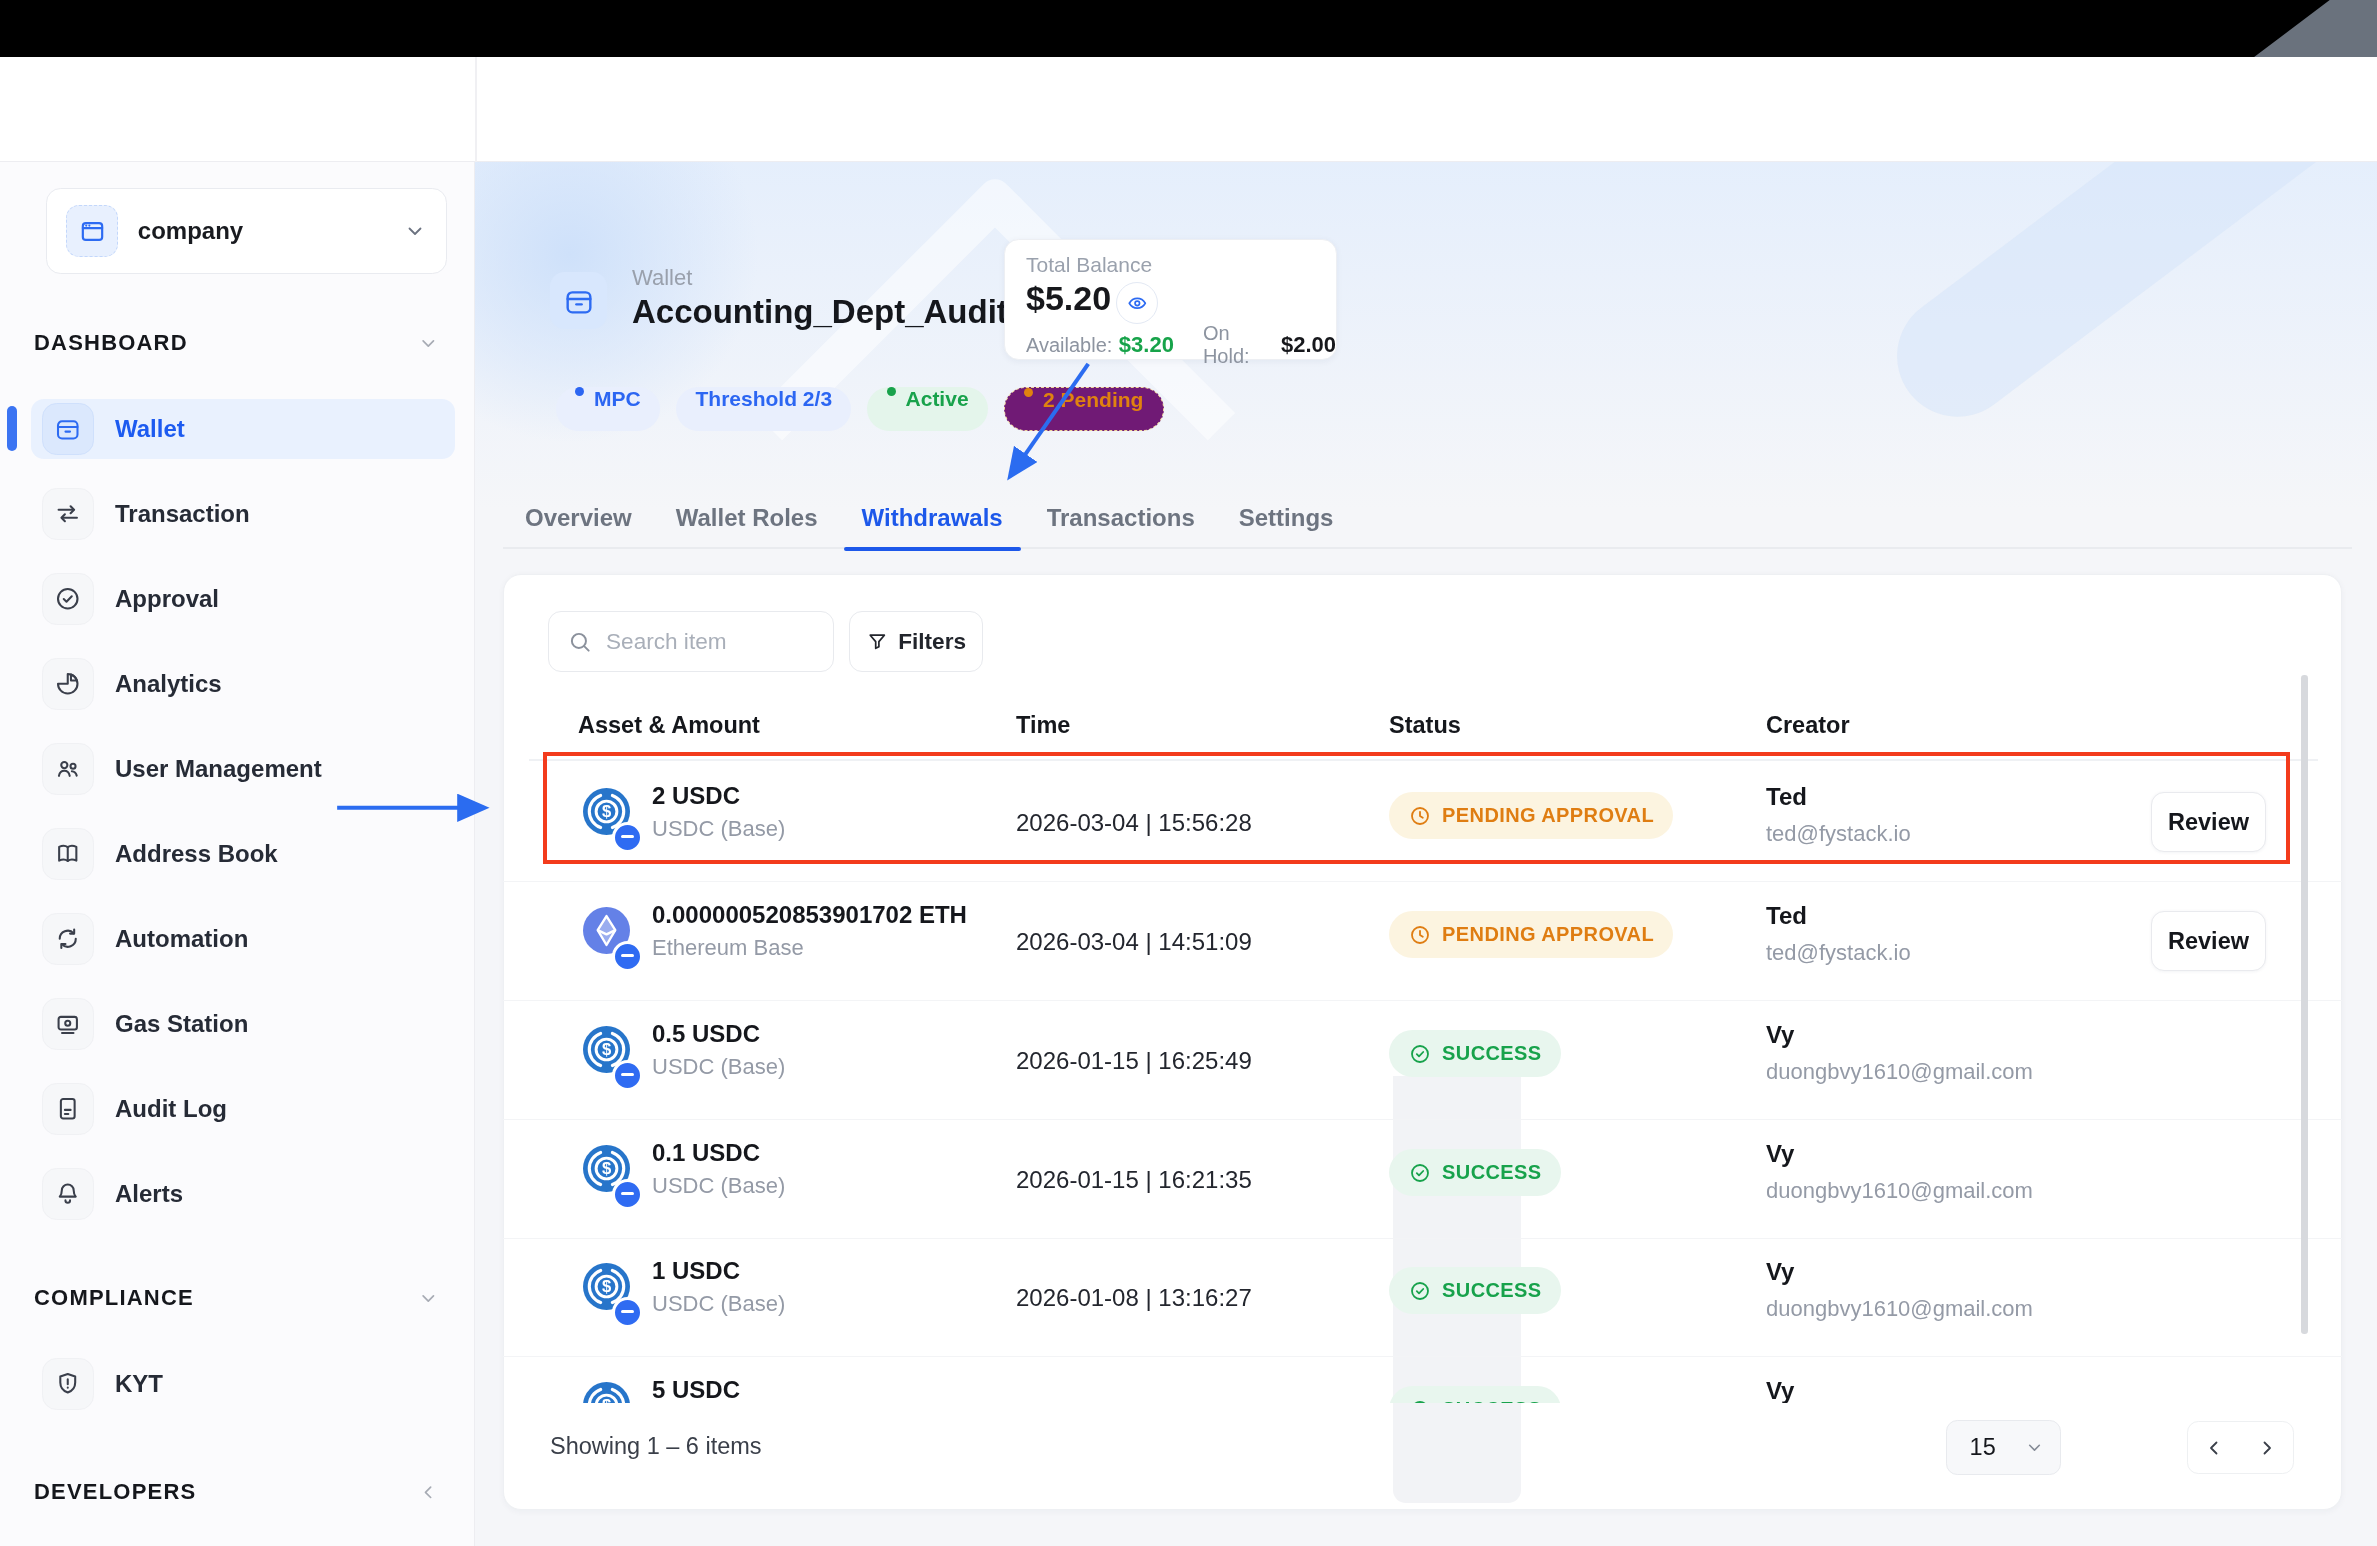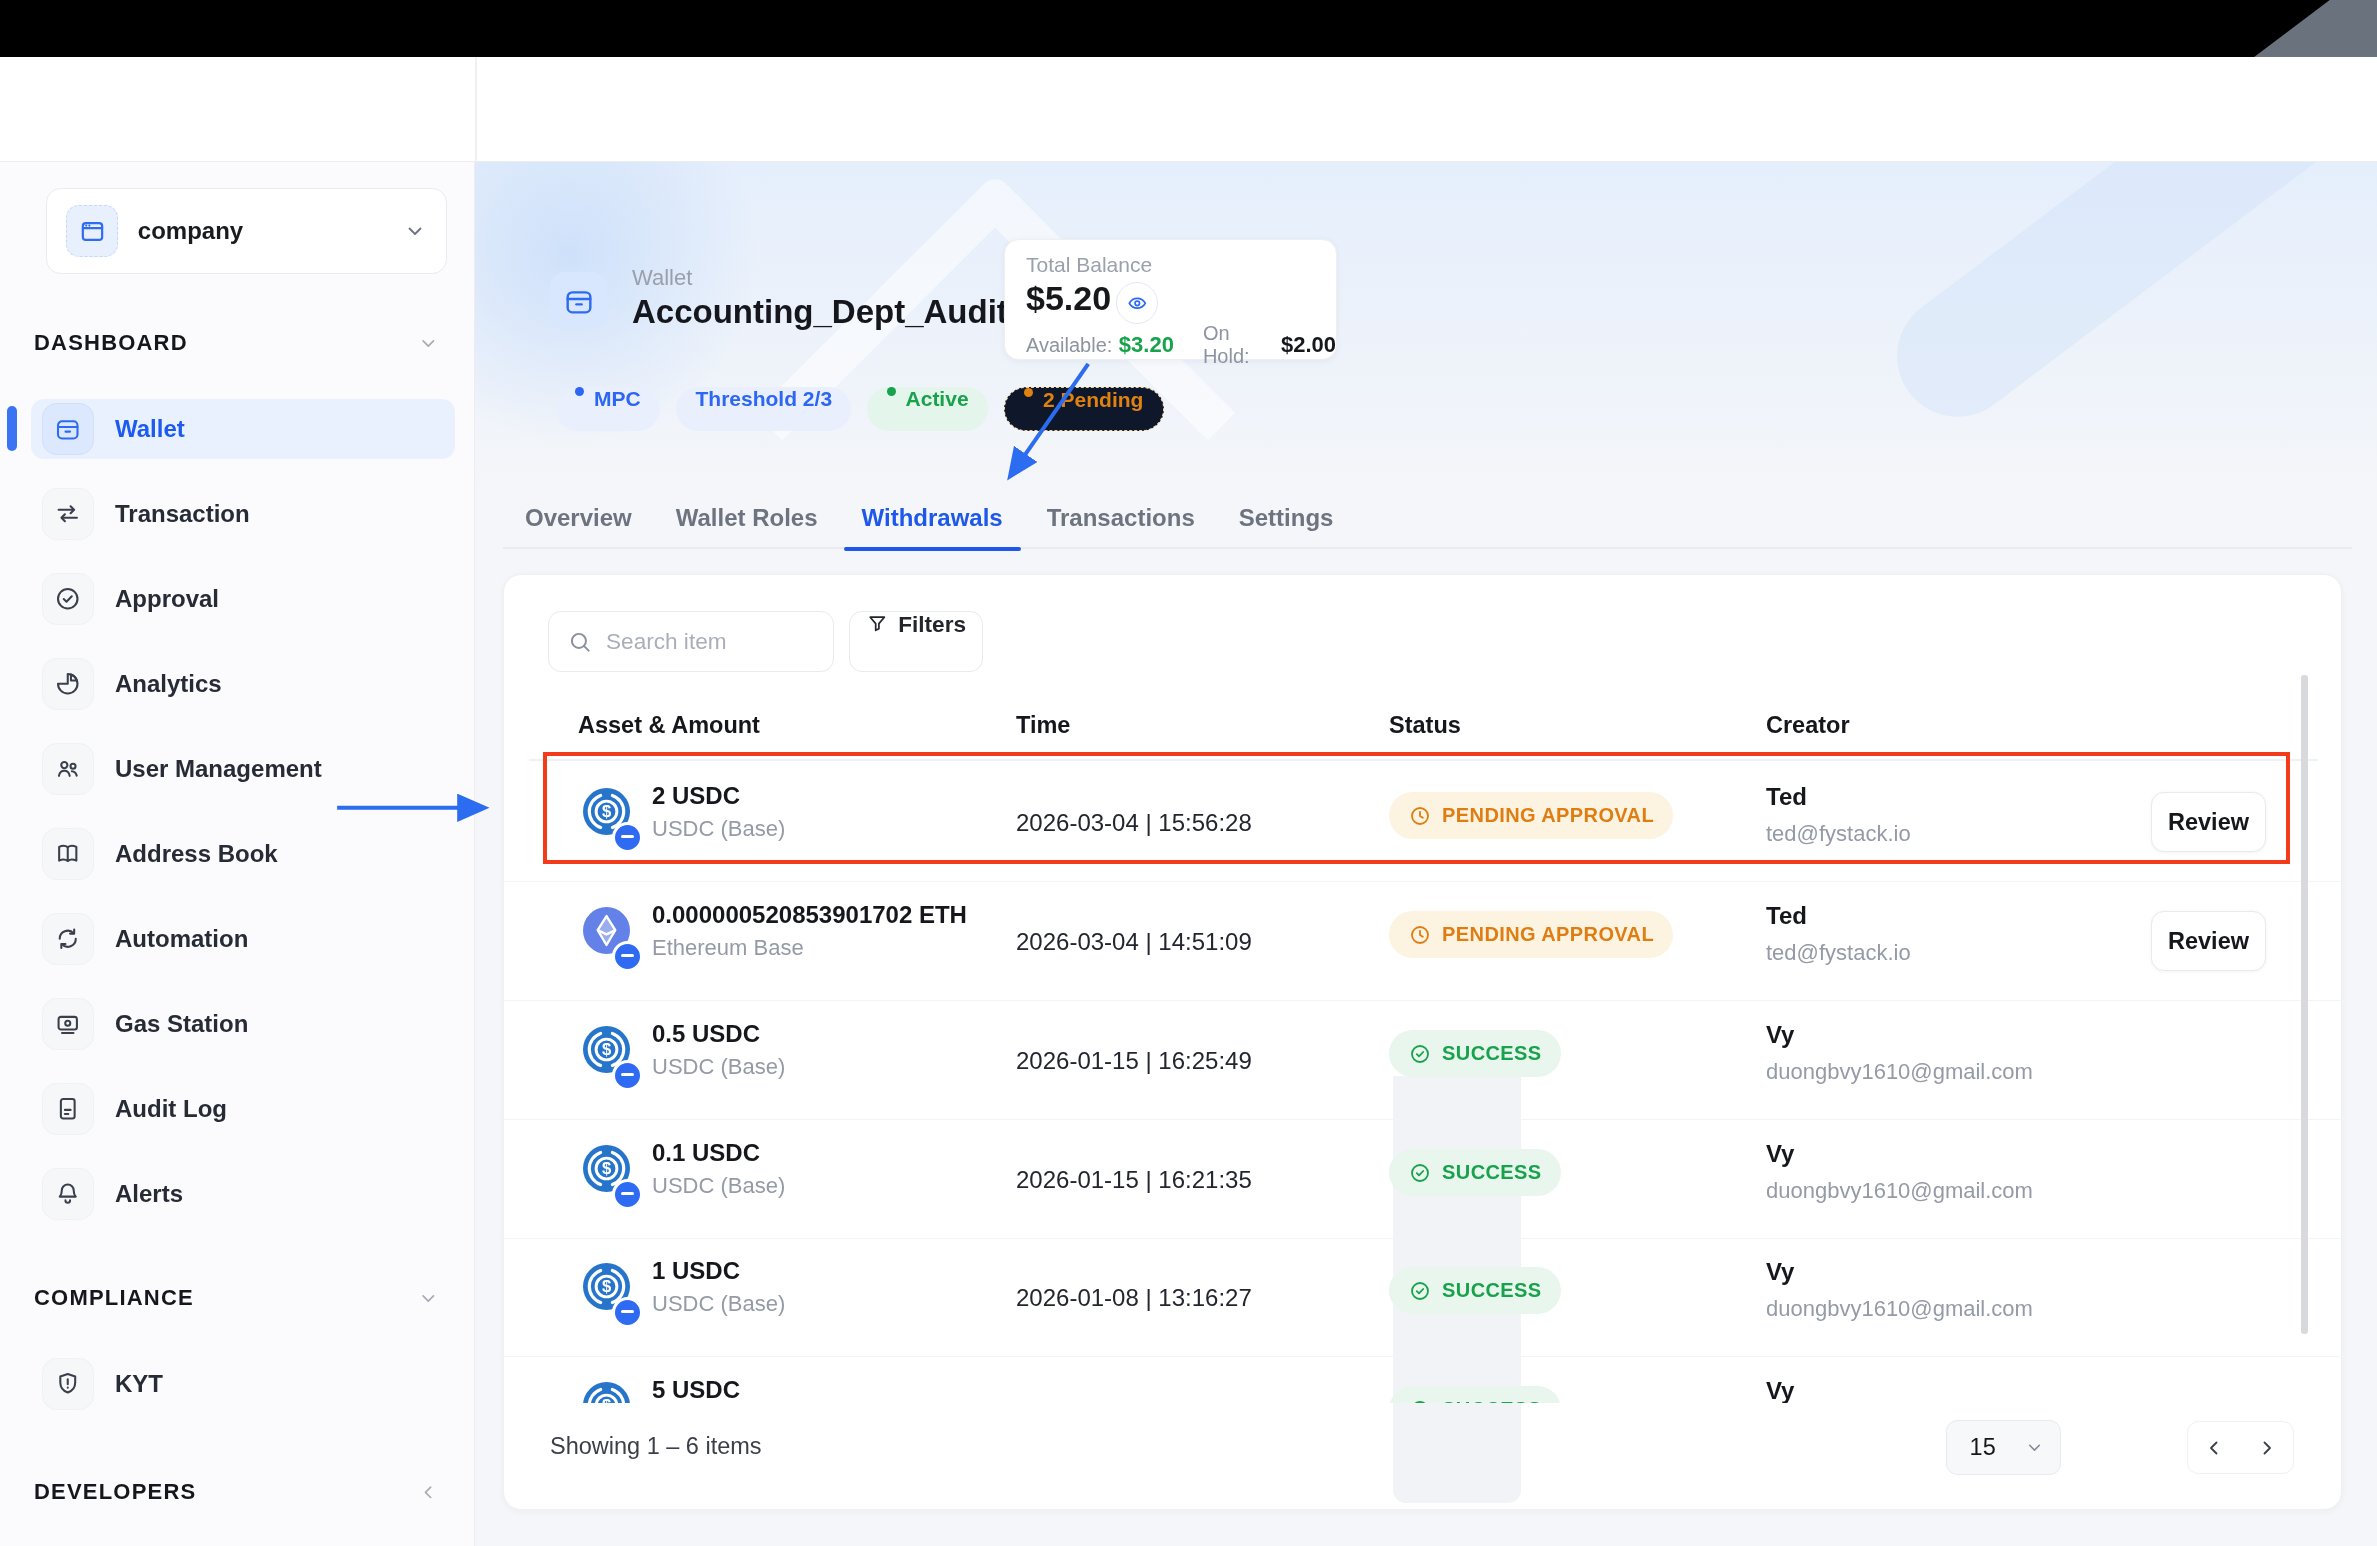--- a/index.html
+++ b/index.html
@@ -78,39 +78,39 @@
   .bal-row .onhold-l{margin-left:29px}
   .bal-row .v-dark{color:#17181c;font-weight:700;font-size:22px;margin-left:6px}
 
   .badges{position:absolute;left:556px;top:387px;display:flex;gap:16px;z-index:1}
   .badge{height:44px;border-radius:22px;display:flex;align-items:flex-start;padding:0 19.4px;font-size:21px;font-weight:600;gap:9.7px}
   .badge .dot{width:9px;height:9px;border-radius:50%}
   .badge.blue{background:#e9effd;color:#2c66f2}
   .badge.blue .dot{background:#2c66f2}
   .badge.green{background:#e4f5eb;color:#18a24b}
   .badge.green .dot{background:#18a24b}
-  .badge.orange{background:#0f172a;color:#e0820f;border:1.6px dashed #f0d49a}
+  .badge.orange{background:#701a75;color:#e0820f;border:1.6px dashed #f0d49a}
   .badge.orange .dot{background:#e0820f}
 
   
   .tabbar-border{position:absolute;left:503px;top:547px;width:1849px;height:1.6px;background:#e9ebef;z-index:1}
   .tabs{position:absolute;left:507px;top:487px;height:62px;display:flex;gap:8px;z-index:2}
   .tab{position:relative;padding:0 18px;display:flex;align-items:center;font-size:24px;font-weight:600;color:#6d7480;cursor:pointer}
   .tab.active{color:#1d58ea;font-weight:700}
   .tab.active::after{content:"";position:absolute;left:0;right:0;bottom:-2.4px;height:4.9px;border-radius:2.4px;background:#1d58ea}
 
   
   .card{position:absolute;left:503px;top:574px;width:1839px;height:936px;background:#fff;border:0.8px solid #eef0f3;border-radius:18px;box-shadow:0 1.6px 6.5px rgba(23,43,77,.04);z-index:0}
   .status-strip{position:absolute;left:1393px;top:1076px;width:128px;height:427px;background:#f2f3f6;border-radius:0 0 13px 13px;z-index:1}
 
   .search-box{position:absolute;left:548px;top:611px;width:286px;height:61px;background:#fff;border:1.6px solid #e8eaee;border-radius:13px;display:flex;align-items:center;z-index:2}
   .search-box .ic{width:26px;height:26px;margin-left:18px;color:#8b919c}
   .search-box input{border:0;outline:0;margin-left:13px;width:210px;font-size:22.6px;font-family:"Liberation Sans",sans-serif;color:#22252c;background:transparent}
   .search-box input::placeholder{color:#a9afb9}
-  .filters-btn{position:absolute;left:849px;top:611px;width:134px;height:61px;background:#fff;border:1.6px solid #e8eaee;border-radius:13px;display:flex;align-items:flex-start;justify-content:center;gap:9.7px;font-size:22.6px;font-weight:600;color:#22252c;z-index:2}
+  .filters-btn{position:absolute;left:849px;top:611px;width:134px;height:61px;background:#fff;border:1.6px solid #e8eaee;border-radius:13px;display:flex;align-items:center;justify-content:center;gap:9.7px;font-size:22.6px;font-weight:600;color:#22252c;z-index:2}
   .filters-btn .ic{width:22.6px;height:22.6px}
 
   .thead{position:absolute;top:712px;font-size:23.5px;font-weight:700;color:#15171c;z-index:2}
   .th-asset{left:578px}.th-time{left:1016px}.th-status{left:1389px}.th-creator{left:1766px}
   .thead-sep{position:absolute;left:529px;top:759px;width:1789px;height:1.6px;background:#eff1f4;z-index:2}
 
   .rows{position:absolute;left:503px;top:763px;width:1839px;height:640px;overflow:hidden;z-index:2}
   .trow{position:absolute;left:0;width:1839px;height:119px;border-bottom:0.8px solid #f3f4f6}
   .coin-wrap{position:absolute;left:80px;top:25px;width:47px;height:47px}
   .coin-wrap svg{width:47px;height:47px;display:block}

